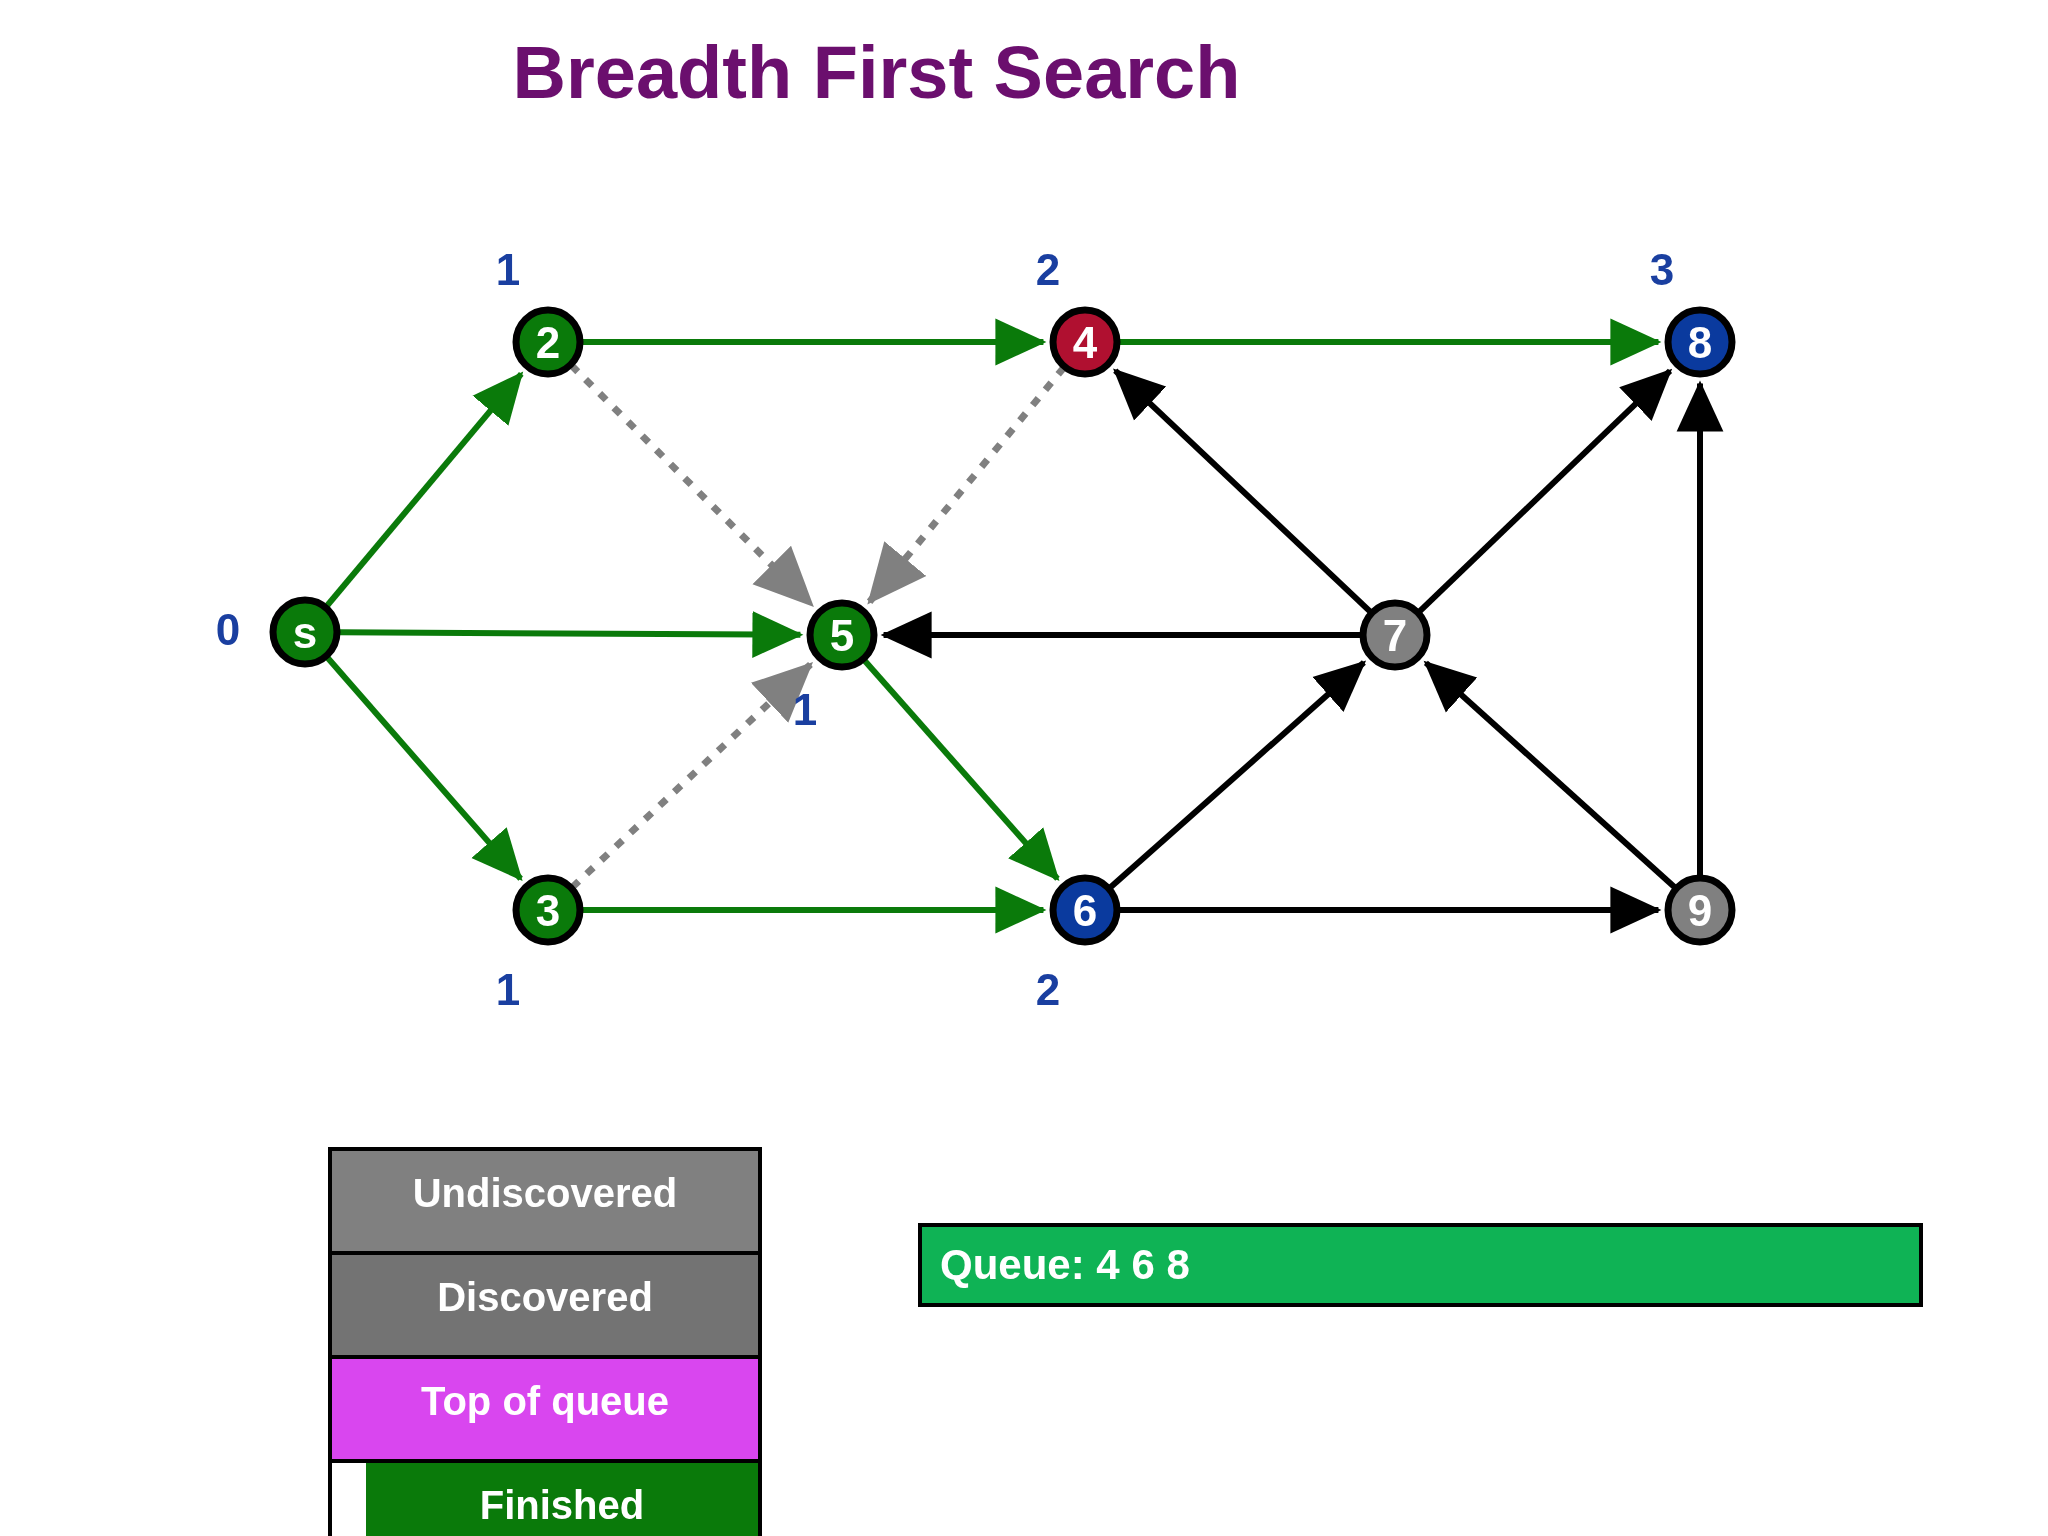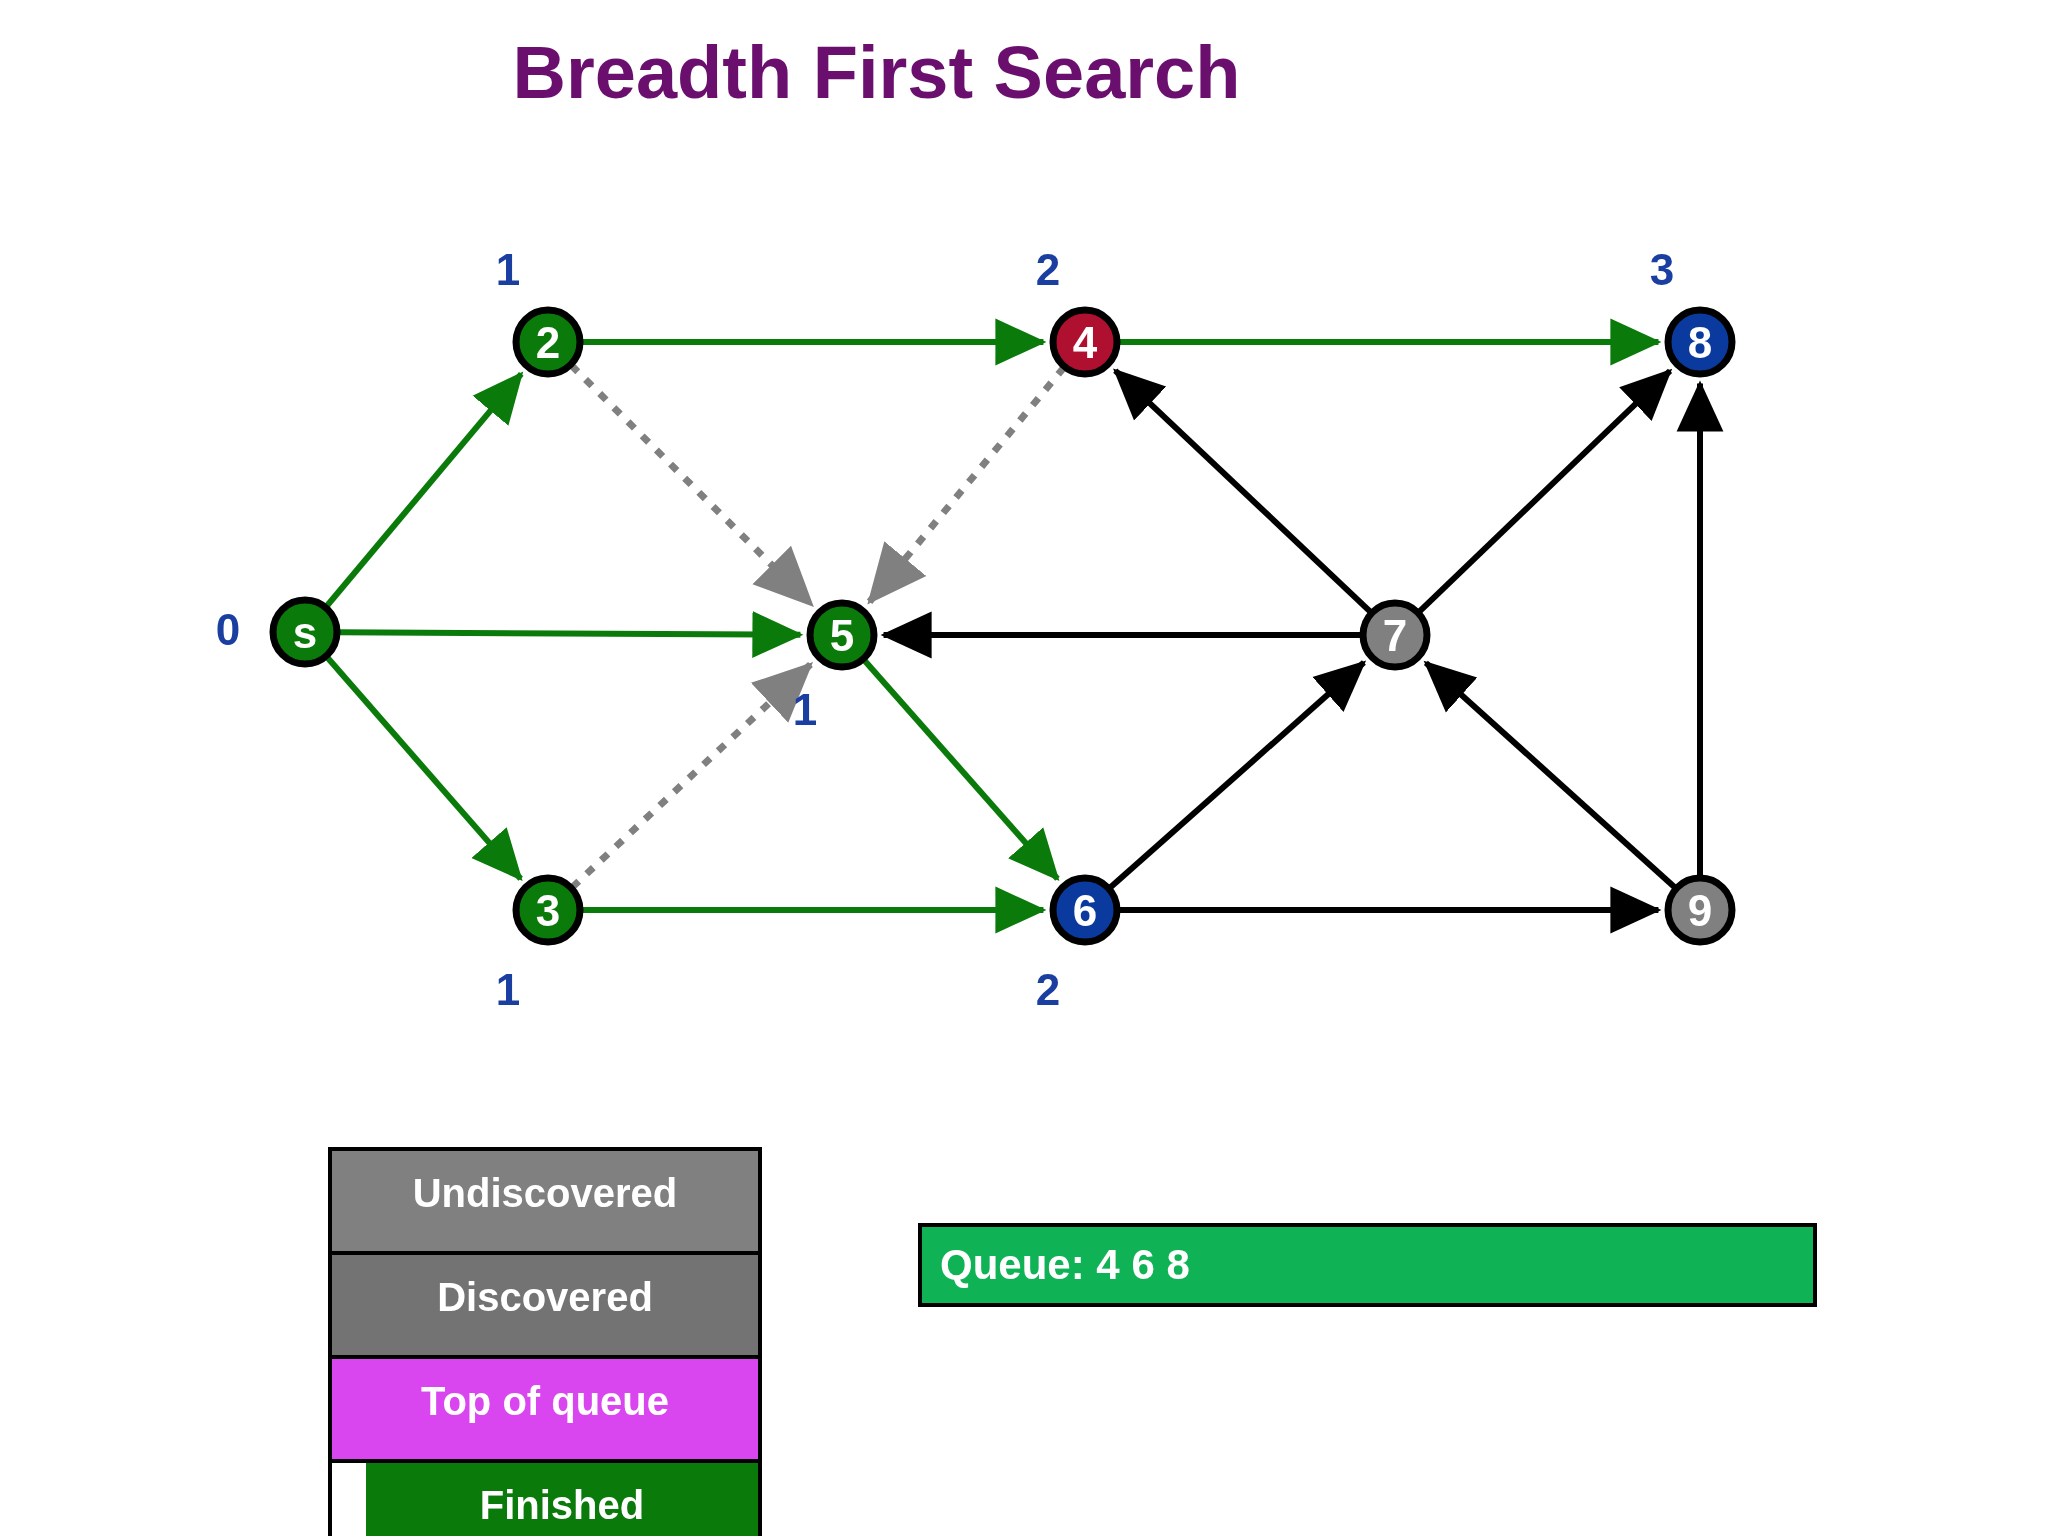--- a/index.html
+++ b/index.html
@@ -50,21 +50,21 @@
     font-weight:bold;
     border-bottom:4px solid #000;
     box-sizing:border-box;
   }
   .legend-row:last-child{border-bottom:none;}
 
   
   .queuebox{
     position:absolute;
     left:918px; top:1223px;
-    width:899px; height:84px;
+    width:1005px; height:84px;
     border:4px solid #000;
     box-sizing:border-box;
     display:flex;align-items:center;
   }
   .queuetext{
     color:#ffffff;
     font-size:42px;
     font-weight:bold;
     padding-left:18px;
     white-space:pre;

